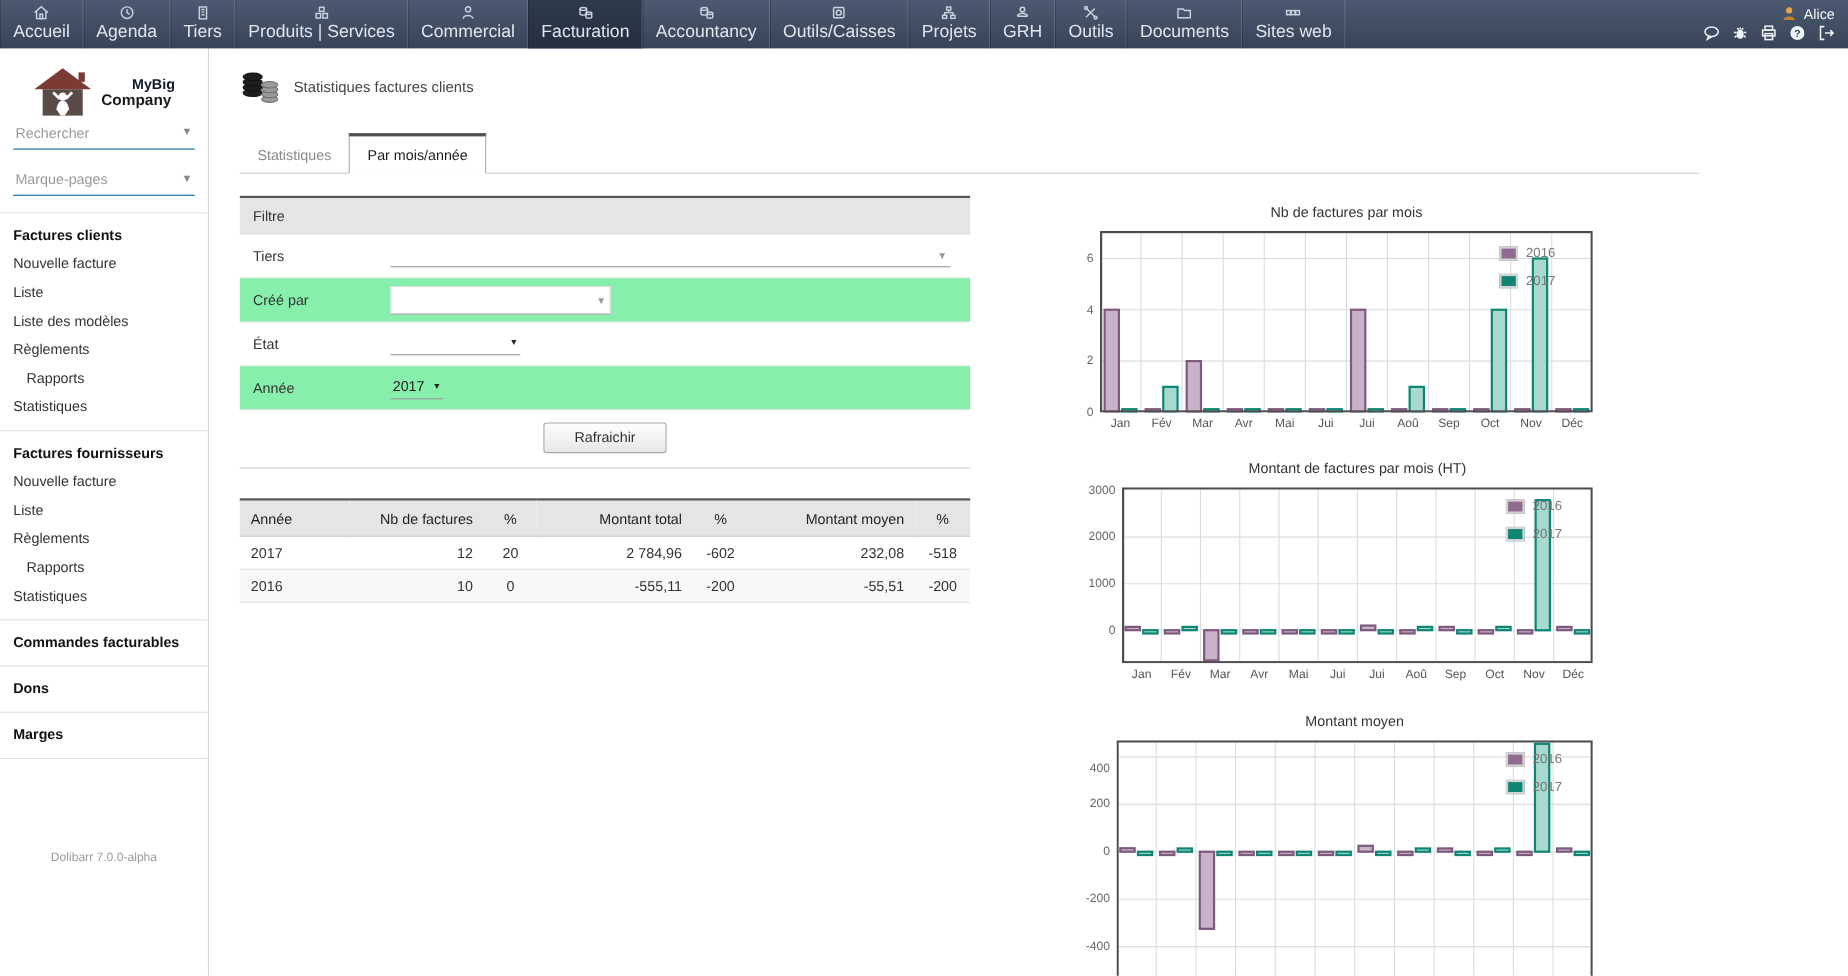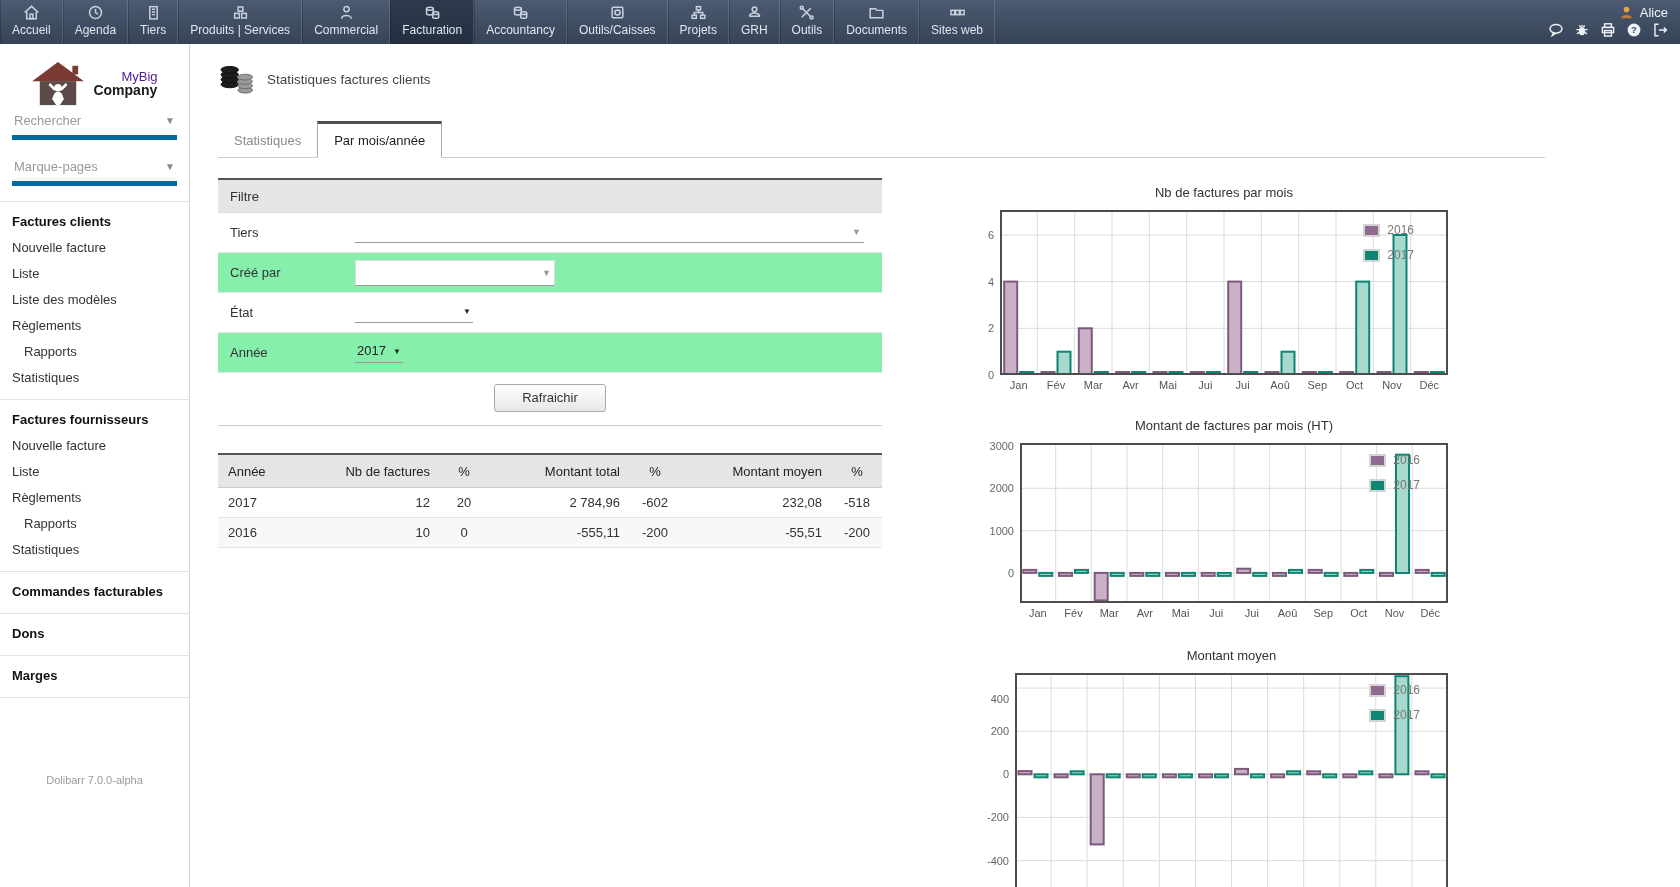--- a/index.html
+++ b/index.html
@@ -4,38 +4,38 @@
 <style>
   * { margin:0; padding:0; box-sizing:border-box; }
   html,body { width:1680px; height:887px; overflow:hidden; background:#fff;
     font-family:"Liberation Sans","DejaVu Sans",sans-serif; font-size:13px; color:#333; }
   body { position:relative; }
 
   
   .topbar { position:absolute; left:0; top:0; width:1680px; height:44px;
     background:linear-gradient(#4c5a72,#364357); display:flex; justify-content:space-between; z-index:50; }
   .topbar-left { display:flex; }
-  .nav-item { display:flex; flex-direction:column; align-items:center; justify-content:flex-start;
-    padding:4px 11px 5px; color:#dfe6ee; font-size:12px; cursor:pointer;
+  .nav-item { display:flex; flex-direction:column; align-items:center; justify-content:center;
+    padding:4px 11px 5px; color:#dfe6ee; font-size:16px; cursor:pointer;
     border-right:1px solid rgba(255,255,255,.13); border-left:1px solid rgba(0,0,0,.18); white-space:nowrap; }
   .nav-item.active { background:linear-gradient(#2d3a4c,#243040); }
   .nav-ico { width:17px; height:17px; margin-bottom:2px; stroke:#c9d2de; fill:none; stroke-width:1.4; }
   .topbar-right { display:flex; flex-direction:column; align-items:flex-end; padding:4px 12px 3px; color:#f2f5f9; }
   .user-row { display:flex; align-items:center; gap:6px; height:18px; cursor:pointer; }
   .icons-row { display:flex; gap:10px; margin-top:2px; }
   .act-ico { width:16px; height:16px; stroke:#eef2f7; fill:none; stroke-width:1.4; cursor:pointer; }
   .avatar-ico { width:15px; height:15px; }
 
   
   .sidebar { position:absolute; left:0; top:44px; width:190px; height:843px;
     background:#fff; border-right:1px solid #d5d5d5; }
   .logo { display:flex; align-items:center; justify-content:center; gap:8px; margin-top:17px; }
-  .logo-text div:first-child { color:#4c1d95; font-weight:normal; font-size:13px; line-height:13px;padding-left:28px; }
+  .logo-text div:first-child { color:#0f172a; font-weight:bold; font-size:13px; line-height:13px;padding-left:28px; }
   .logo-text div:last-child { color:#1a1a1a; font-weight:bold; font-size:14px; line-height:15px; }
-  .side-input { position:relative; margin:0 12px; border-bottom:5px solid #0369a1;
+  .side-input { position:relative; margin:0 12px; border-bottom:1px solid #0369a1;
     color:#999; padding:6px 2px 7px; cursor:text; }
   .side-input:first-of-type { margin-top:25px; }
   .side-input + .side-input { margin-top:13px; }
   .side-chevron { position:absolute; right:2px; top:8px; color:#8a8a8a; font-size:10px; }
   .menu { margin-top:15px; }
   .menu-section { border-top:1px solid #e2e2e2; padding:7px 0 8px; }
   .menu-end { border-top:1px solid #e2e2e2; }
   .menu-title { padding:5px 12px 6px; font-weight:bold; color:#111; cursor:pointer; }
   .menu-item { padding:5px 12px 6px; color:#333; cursor:pointer; }
   .menu-item.indent { padding-left:24px; }

